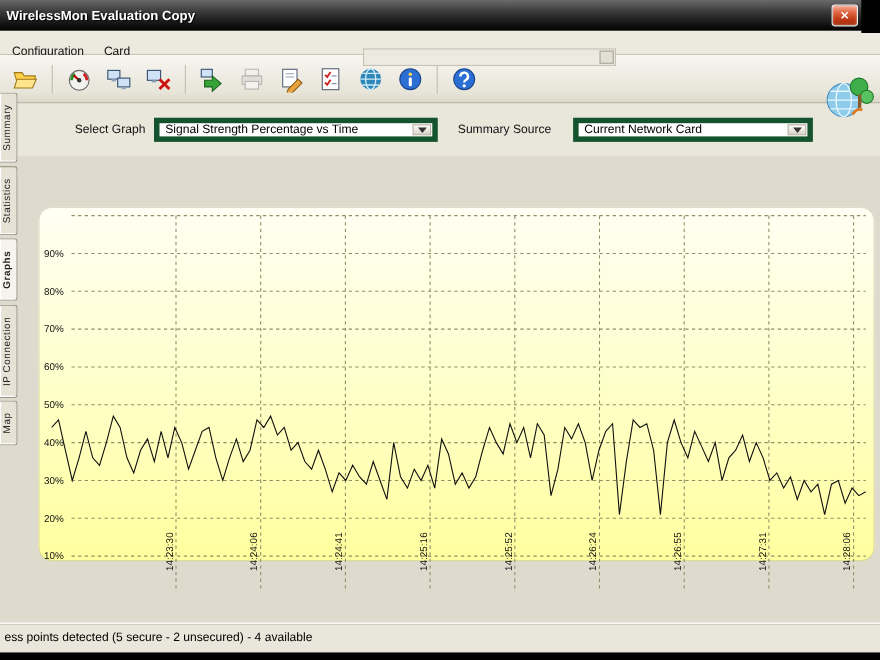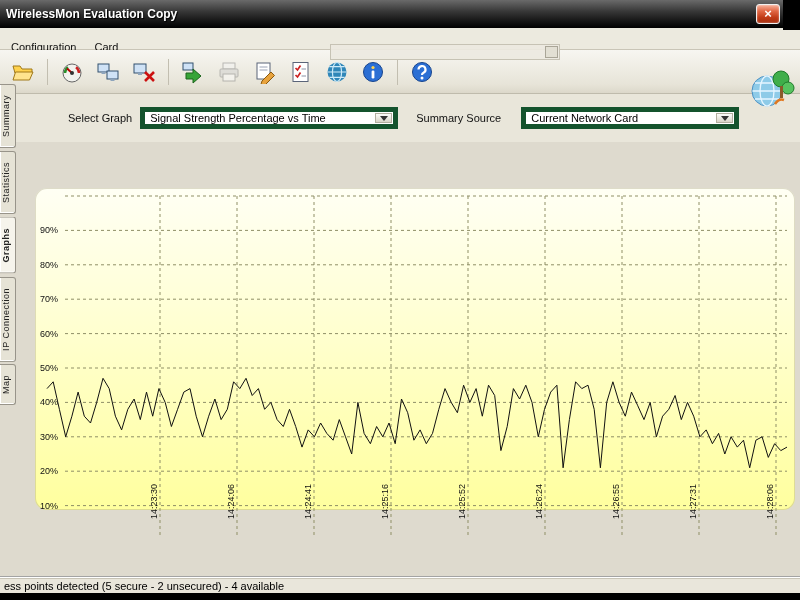--- a/index.html
+++ b/index.html
@@ -96,21 +96,21 @@
     border-radius:12px;
     background:linear-gradient(180deg,#fffff4 0%,#ffffd8 35%,#ffffb4 75%,#ffff9e 100%);
     box-shadow:inset 0 0 0 1px rgba(160,155,120,.35);
     margin-top:46px;
   }
   .graph-panel svg { display:block; }
   .graph-panel text { font-family:"Liberation Sans", sans-serif; }
 
   
   .statusbar {
-    position:absolute; left:0; right:0; bottom:0; height:16px;
+    position:absolute; left:0; right:0; bottom:0; height:27px;
     background:#e9e6db; border-top:1px solid #fff;
     box-shadow:inset 0 1px 0 #c8c4b6;
     display:flex; align-items:center; font-size:11px; color:#000; padding-left:4px;
   }
 </style>
 </head>
 <body>
 
 <div class="window">
 

